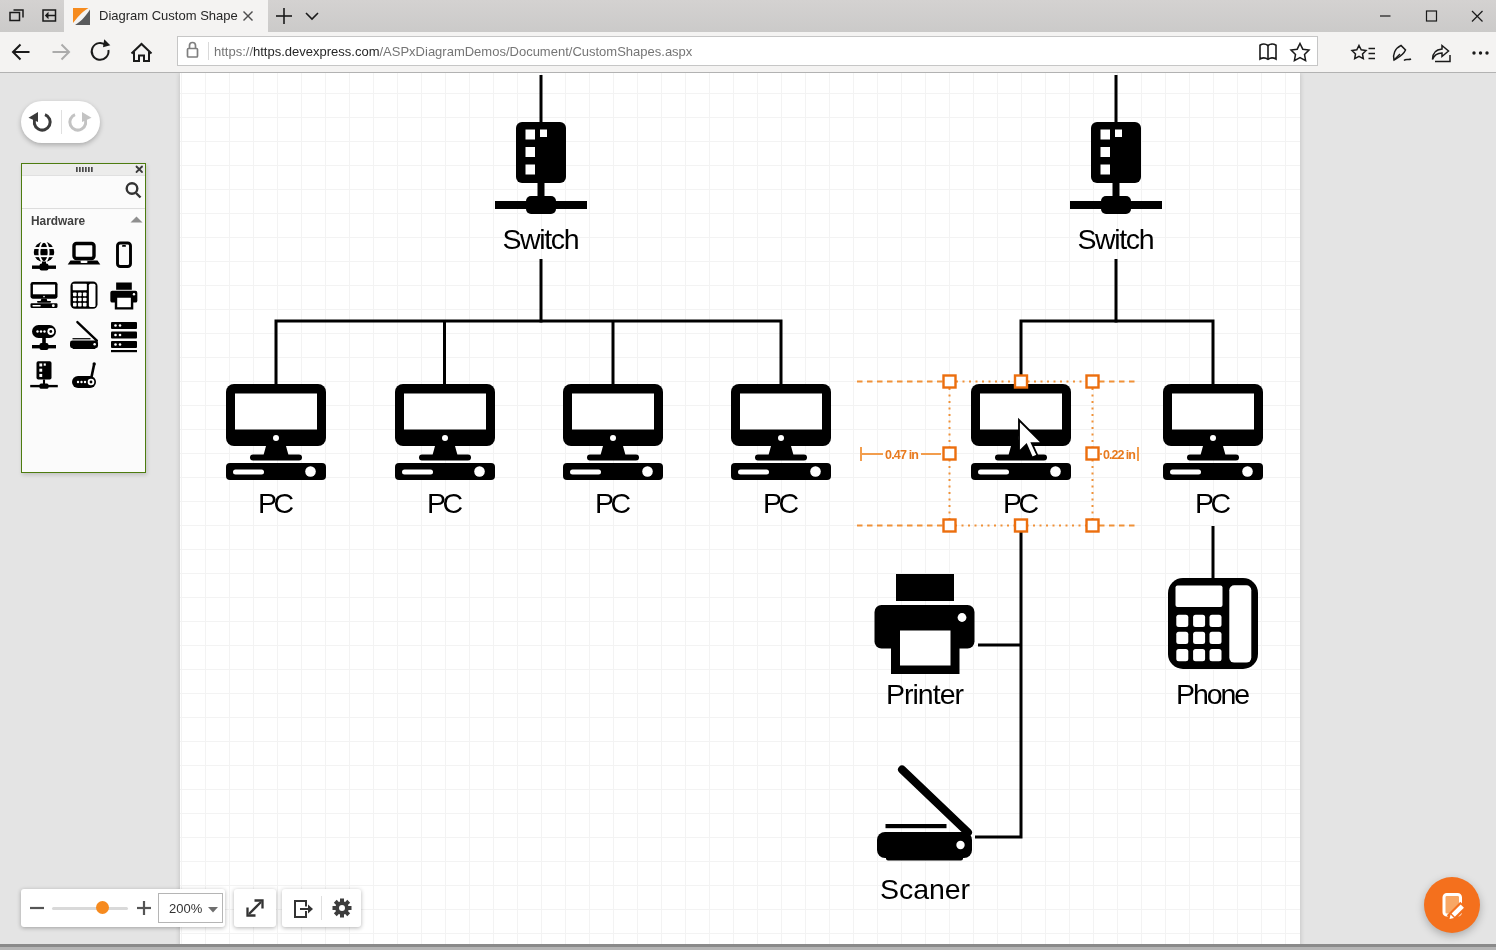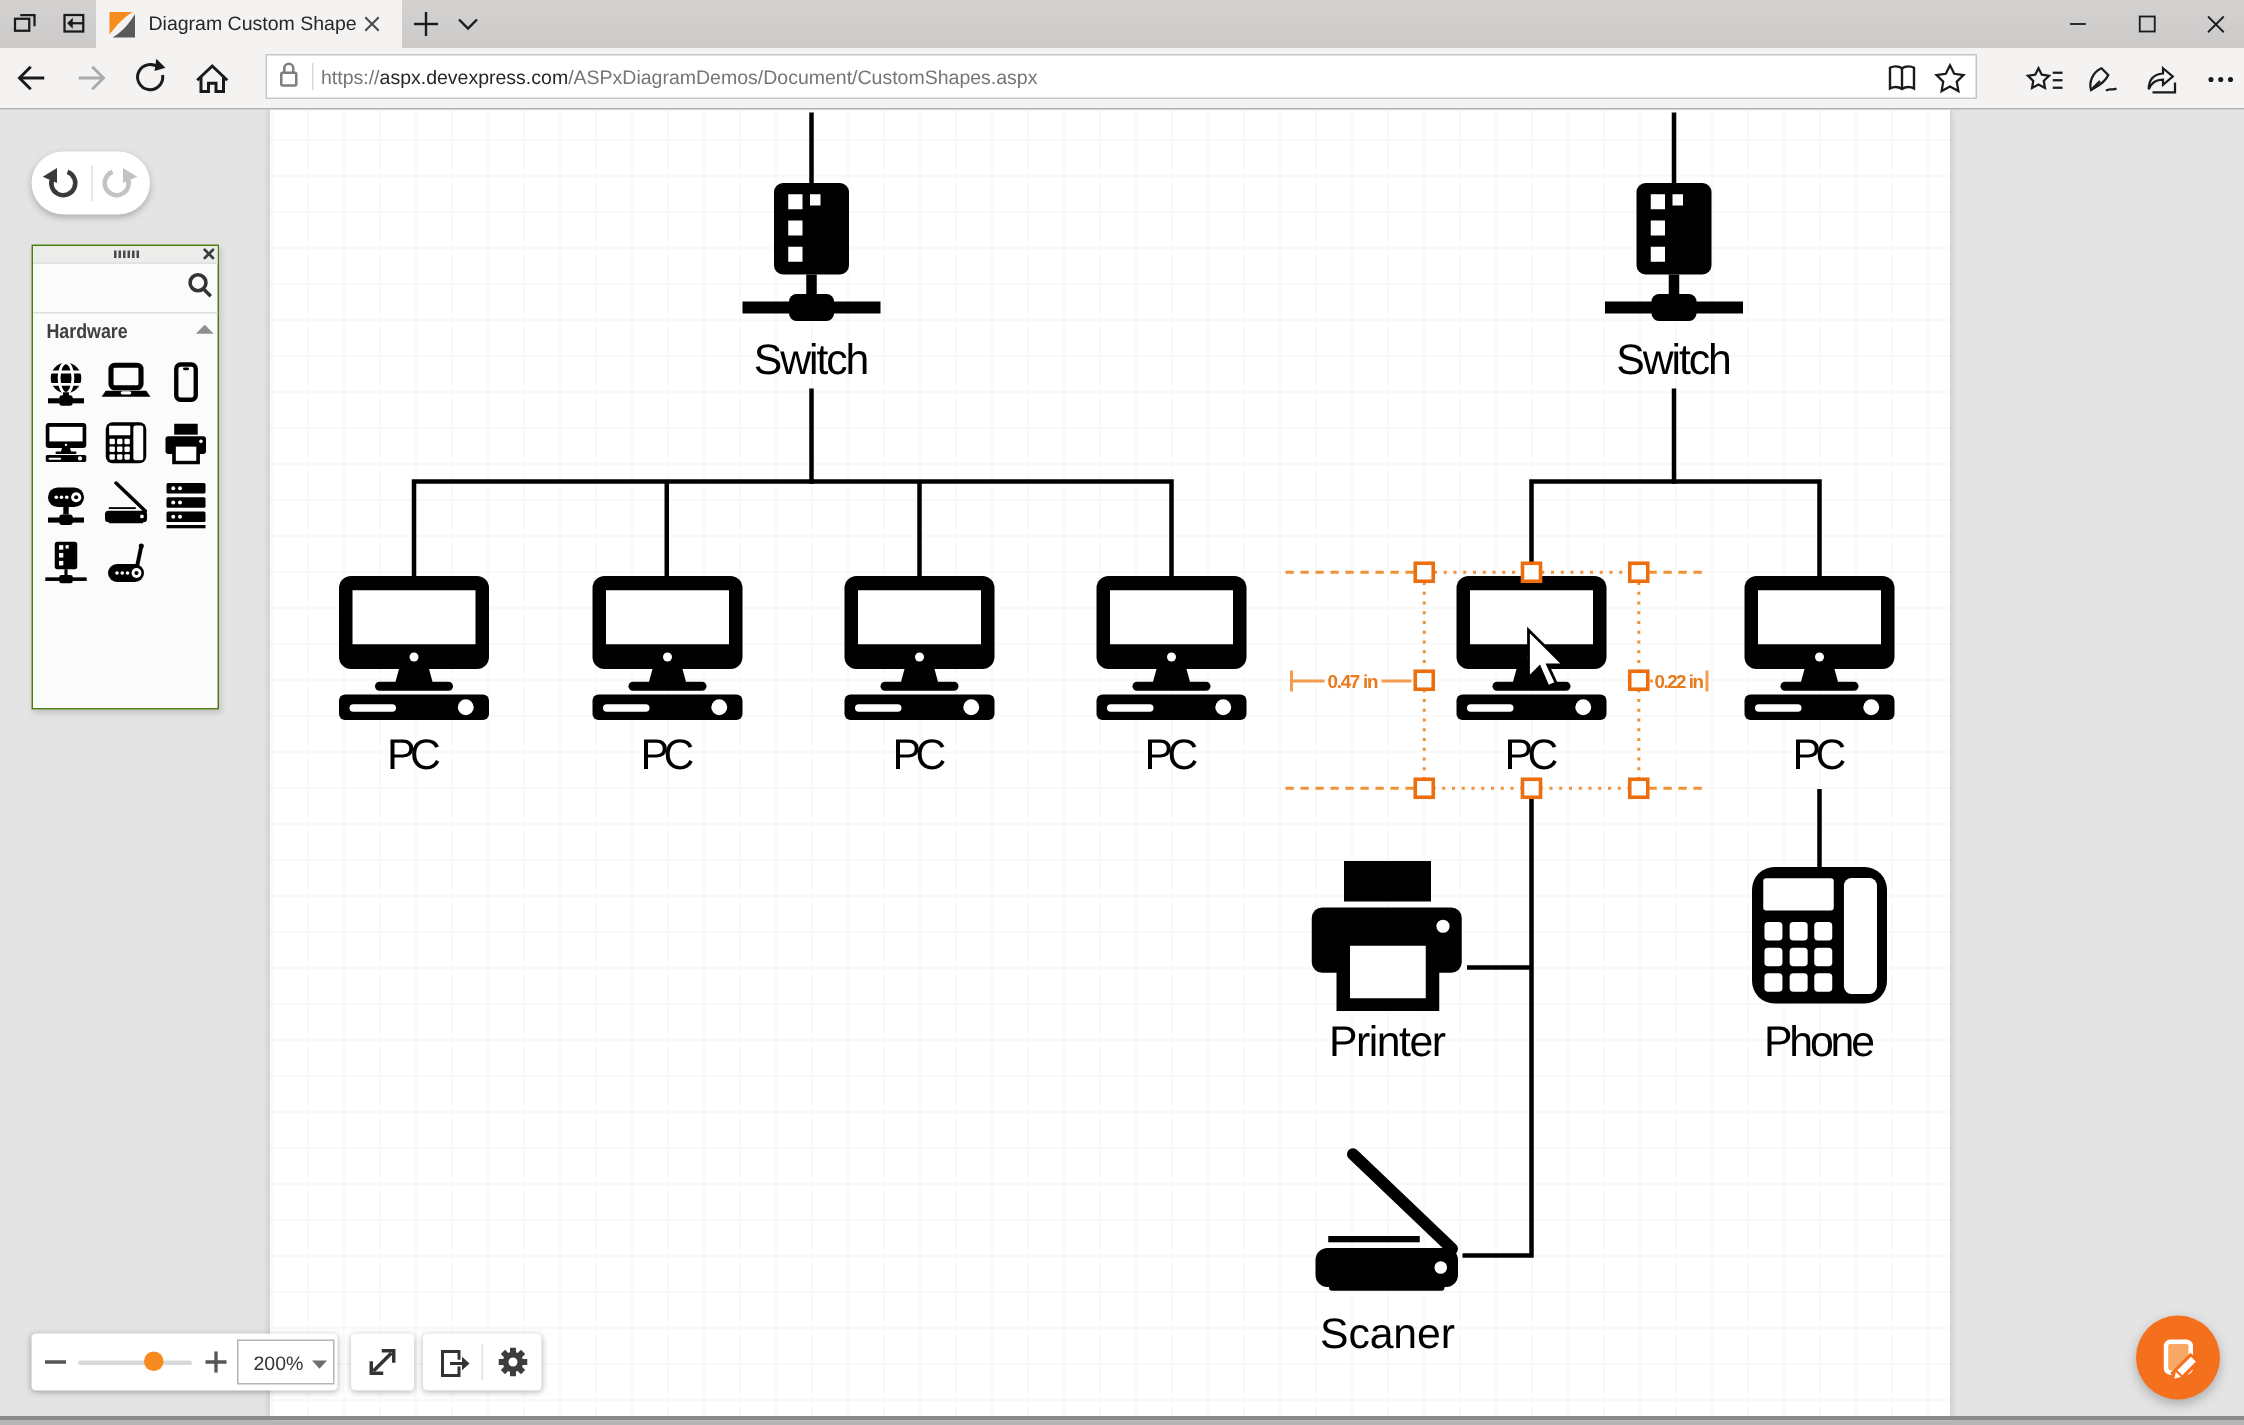--- a/index.html
+++ b/index.html
@@ -347,21 +347,21 @@
       <path d="M29.2,38.2 L38.3,29.1" stroke="#fff" stroke-width="4.6" fill="none"></path>
       <path d="M25.5,42 L30,41 L26.6,37.6 Z" fill="#fff"></path>
     </svg>
       </div>
     <div id="taskline1"></div>
     <div id="taskline2"></div>
   </div>
 
   <div id="toolbar">
     <div id="addr">
-      <div id="urltext"><span class="urlseg-g">https://</span><span class="urlseg-d">aspx.devexpress.com</span><span class="urlseg-g">/ASPxDiagramDemos/Document/CustomShapes.aspx</span></div>
+      <div id="urltext"><span class="urlseg-g">https://</span><span class="urlseg-d">https.devexpress.com</span><span class="urlseg-g">/ASPxDiagramDemos/Document/CustomShapes.aspx</span></div>
       <svg class="abs" style="left:0;top:0" width="1139" height="28" viewBox="0 0 1139 28">
 
         <g fill="none" stroke="#7f7f7f" stroke-width="1.7">
           <rect x="9.5" y="11.5" width="10" height="8.5" rx="1"></rect>
           <path d="M11.5,11.5 V8.5 a3,3 0 0 1 6,0 V11.5"></path>
         </g>
         <line x1="30.5" y1="5" x2="30.5" y2="23" stroke="#d9d9d9" stroke-width="1"></line>
 
         <g fill="none" stroke="#1a1a1a" stroke-width="1.6" transform="translate(1082,7)">
           <path d="M8,1.5 C5.5,-0.3 2,0 0,1.2 V15 C2,13.8 5.5,13.5 8,15.3 C10.5,13.5 14,13.8 16,15 V1.2 C14,0 10.5,-0.3 8,1.5 Z"></path>

